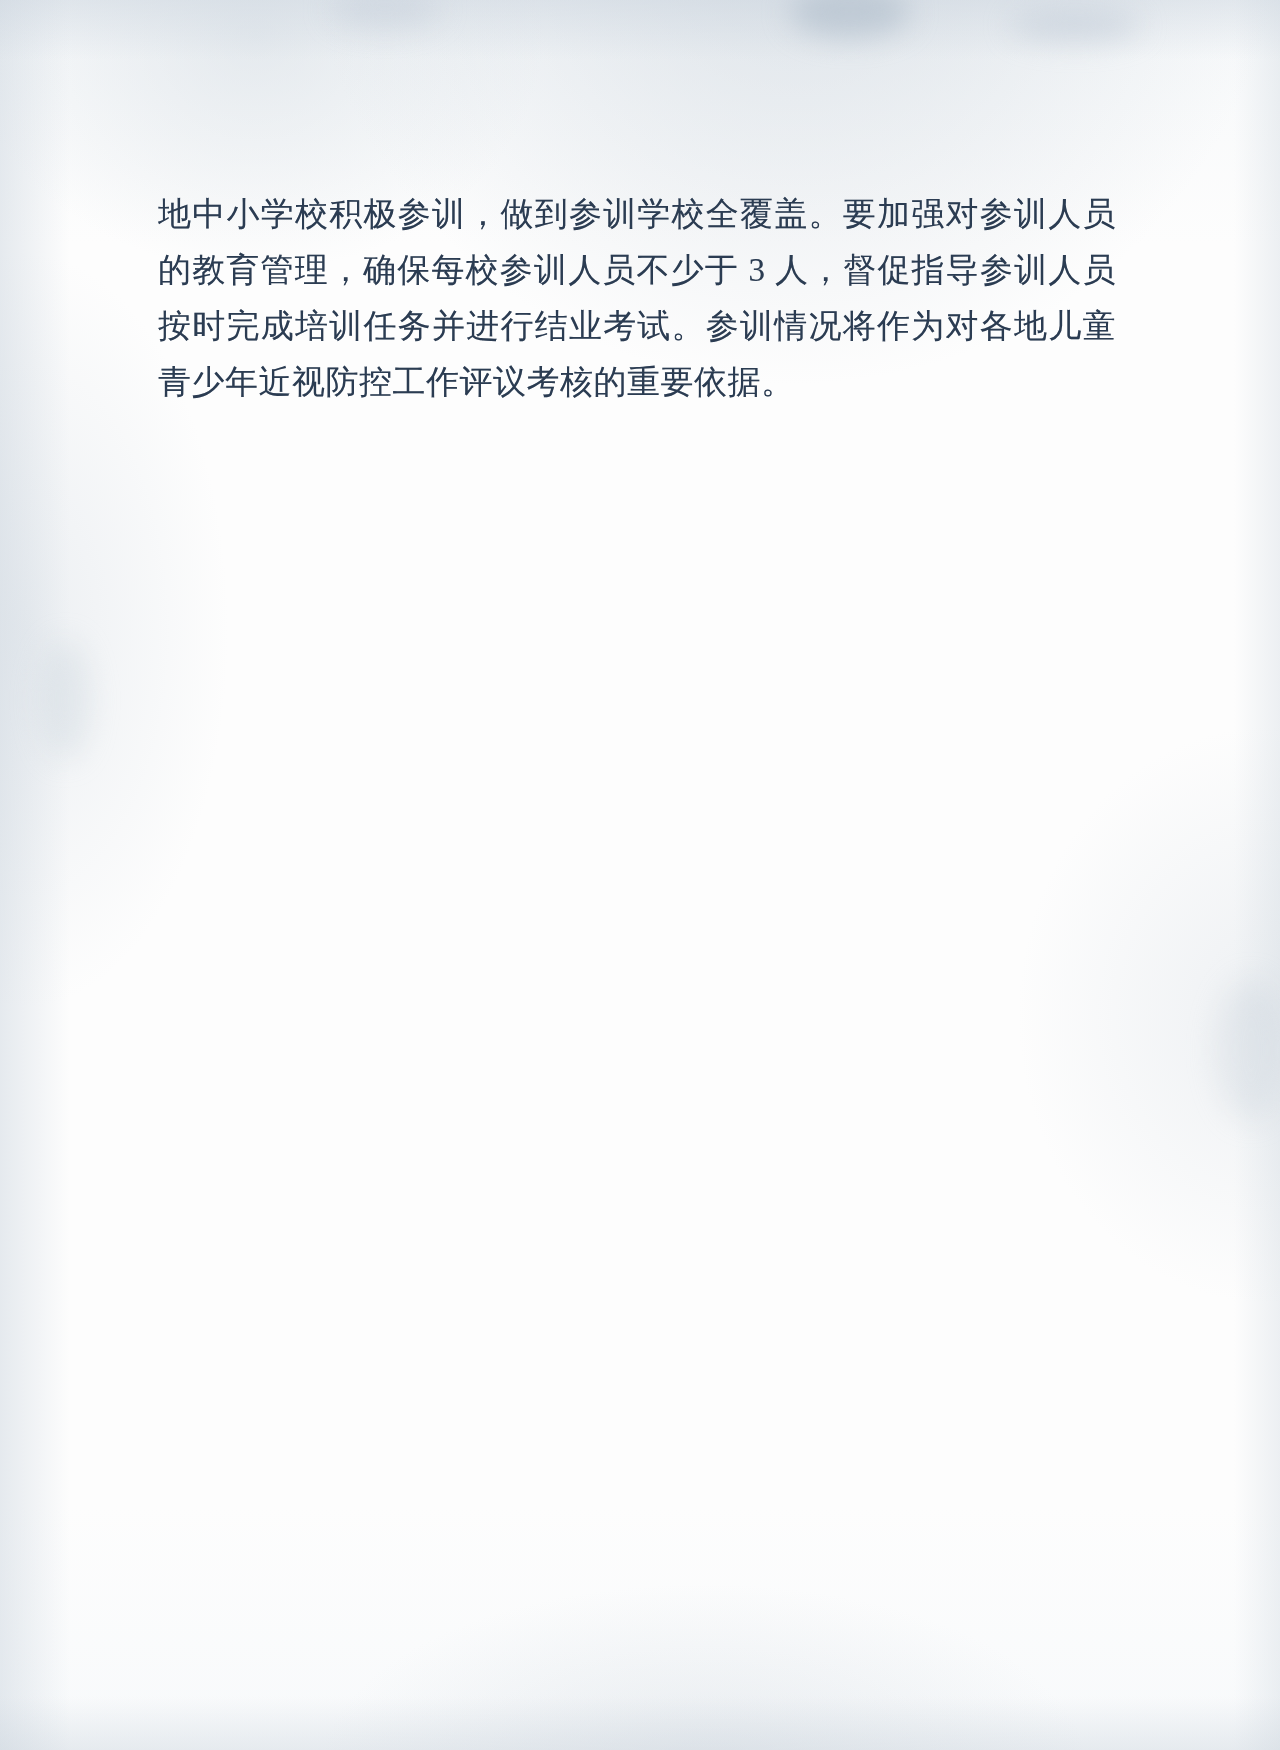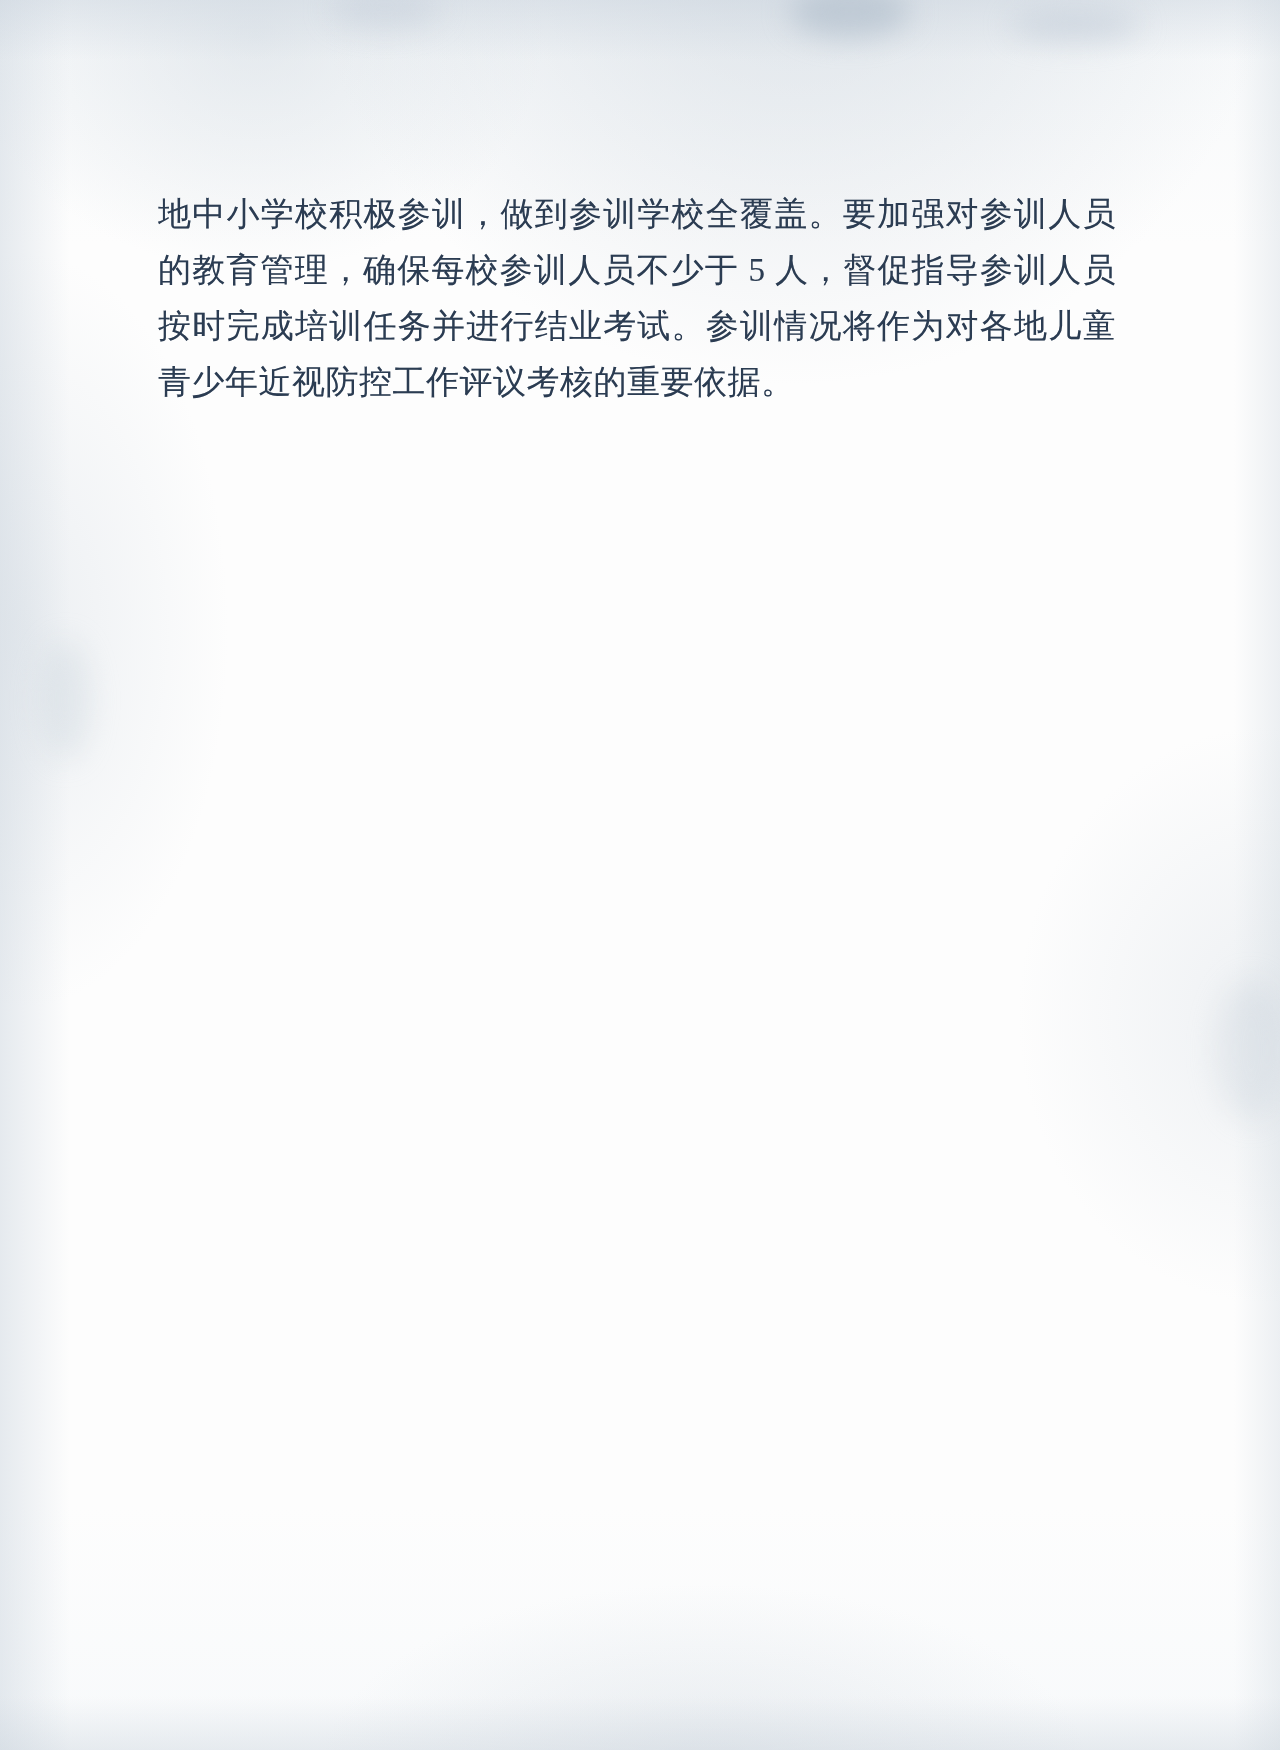--- a/index.html
+++ b/index.html
@@ -102,16 +102,16 @@
   <div class="edge-shade edge-top"></div>
   <div class="edge-shade edge-bottom"></div>
 
   <div class="smudge smudge-a"></div>
   <div class="smudge smudge-b"></div>
   <div class="smudge smudge-c"></div>
   <div class="smudge smudge-d"></div>
   <div class="smudge smudge-e"></div>
 
   <div class="doc-body">
-    <p>地中小学校积极参训，做到参训学校全覆盖。要加强对参训人员的教育管理，确保每校参训人员不少于 5 人，督促指导参训人员按时完成培训任务并进行结业考试。参训情况将作为对各地儿童青少年近视防控工作评议考核的重要依据。</p>
+    <p>地中小学校积极参训，做到参训学校全覆盖。要加强对参训人员的教育管理，确保每校参训人员不少于 3 人，督促指导参训人员按时完成培训任务并进行结业考试。参训情况将作为对各地儿童青少年近视防控工作评议考核的重要依据。</p>
   </div>
 
 </div>
 
 </body></html>

